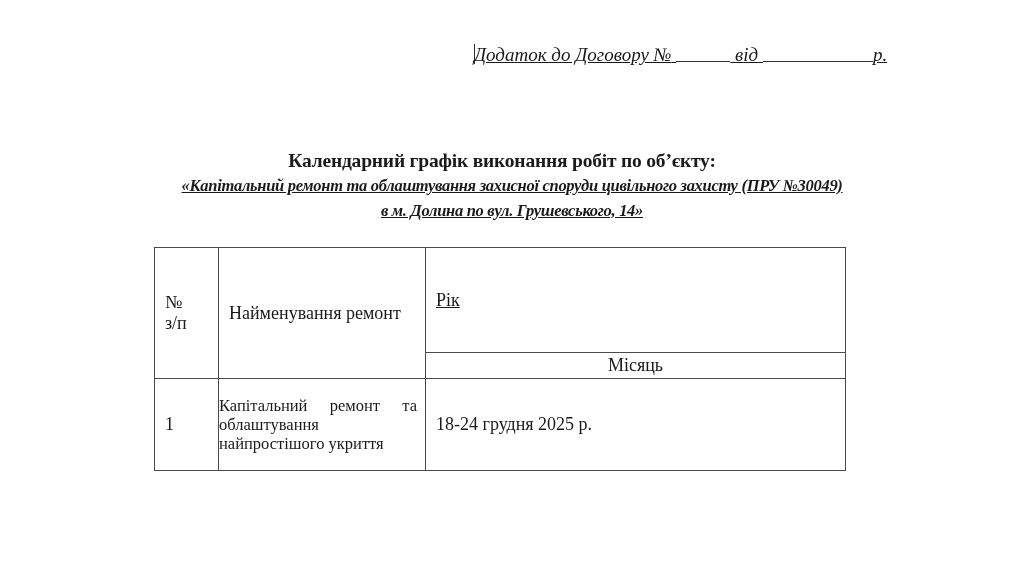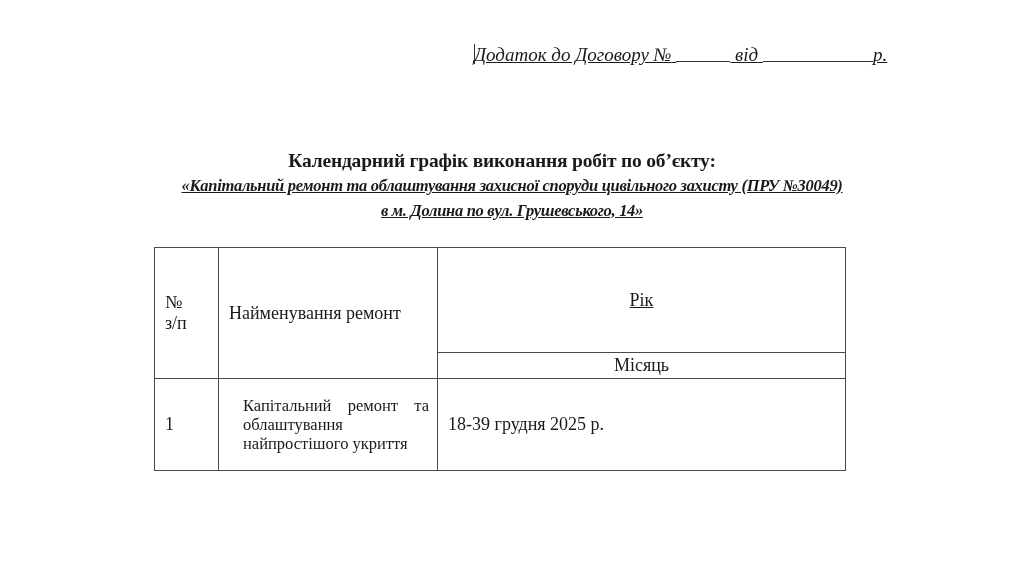--- a/index.html
+++ b/index.html
@@ -11,22 +11,22 @@
   .title { position:absolute; top:150px; left:0; width:1004px; text-align:center; font-weight:bold; font-size:19.5px; letter-spacing:-0.2px; }
   .subtitle { position:absolute; left:0; width:1004px; text-align:center; font-weight:bold; font-style:italic; text-decoration:underline; font-size:16.5px; letter-spacing:-0.3px;margin-left:10px; }
   .s1 { top:176px; } .s2 { top:201px;text-align:center; }
   table { position:absolute; top:247px; left:154px; width:692px; border-collapse:collapse; font-size:18px; }
   td { border:1.4px solid #4a4a4a; padding:0 10px; vertical-align:middle; }
   .c1 { width:43px; }
   .c2 { width:186px; }
   .hdr-top { height:104px; }
   .hdr-bot { height:25px; text-align:center;margin-top:42px; }
   .row1 { height:92px; }
-  .desc { font-size:16.5px; line-height:19px; text-align:justify; text-align-last:left; padding:0 8px 0 24px;margin-top:28px; }
-  .center { text-align:center;text-decoration:underline; }
+  .desc { font-size:16.5px; line-height:19px; text-align:justify; text-align-last:left; padding:0 8px 0 0;margin-top:28px; }
+  .center { text-align:left;text-decoration:underline; }
 </style>
 </head>
 <body>
 
 <div class="appendix">
   <span class="cursor"></span><span>Додаток до Договору №</span>
   <span class="blank" style="width:54px"></span>
   <span>від</span>
   <span class="blank" style="width:110px"></span><span>р.</span>
 </div>
@@ -44,16 +44,16 @@
     </td>
     <td class="c2" rowspan="2">Найменування ремонт</td>
     <td class="hdr-top center">Рік</td>
   </tr>
   <tr>
     <td class="hdr-bot">Місяць</td>
   </tr>
   <tr class="row1">
     <td class="c1">1</td>
     <td class="c2 desc">Капітальний ремонт та облаштування найпростішого укриття</td>
-    <td>18-39 грудня 2025 р.</td>
+    <td>18-24 грудня 2025 р.</td>
   </tr>
 </tbody>
   </table>
 
 </body></html>

